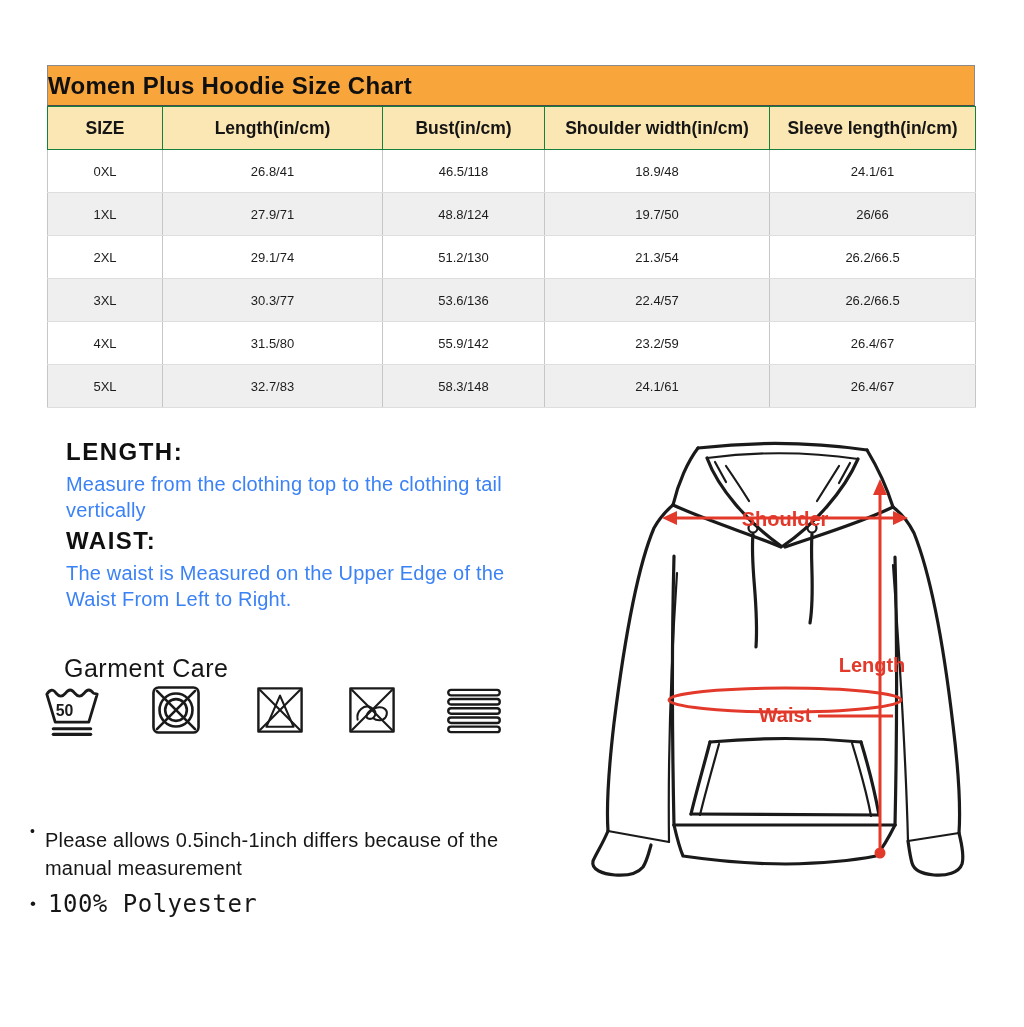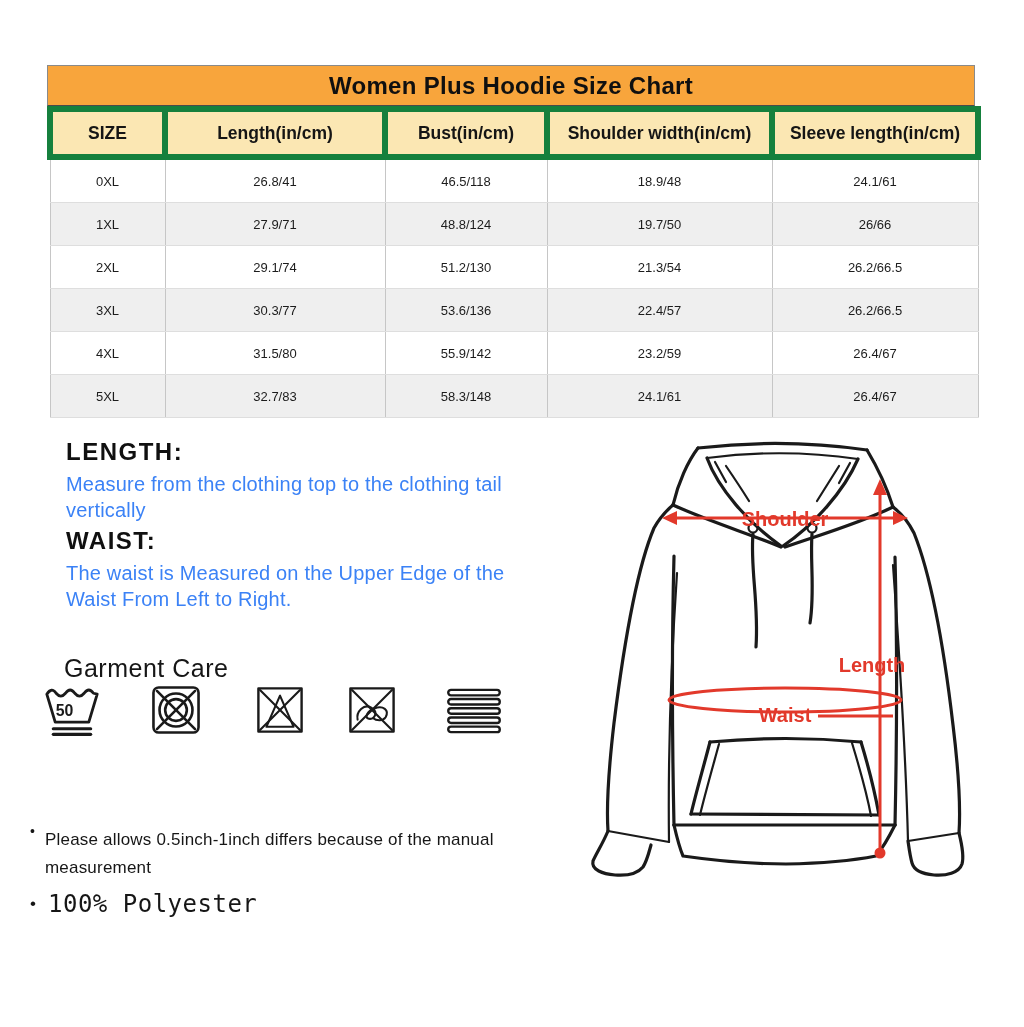--- a/index.html
+++ b/index.html
@@ -8,30 +8,30 @@
     font-family:"Liberation Sans",sans-serif;color:#161616;
     position:relative;overflow:hidden;
   }
   .page{position:absolute;inset:0;}
 
   
   .table-wrap{position:absolute;left:47px;top:65px;width:928px;}
   .chart-title{
     background:var(--titleBg,#f8a53c);
     border:1px solid #8a8a8a;border-bottom:1px solid #4a4a4a;
-    height:39px;line-height:39px;text-align:center;
+    height:39px;line-height:39px;
     font-size:24px;font-weight:bold;color:#101010;letter-spacing:.3px;
   }
   table.size-table{
     width:100%;border-collapse:collapse;table-layout:fixed;
     border:1px solid #cfcfcf;border-top:none;
   }
   table.size-table th{
     background:var(--headerBg,#fbe7b3);
-    border:6px solid #15803d;
+    border:1px solid #15803d;
     height:42px;font-size:17.5px;font-weight:bold;color:#151515;
     text-align:center;padding:0 4px;overflow:hidden;white-space:nowrap;
   }
   table.size-table td{
     height:40px;font-size:13px;color:#1c1c1c;text-align:center;
     border-left:1px solid #c6c6c6;border-right:1px solid #c6c6c6;
     border-top:1px solid #dedede;border-bottom:1px solid #dedede;
   }
   table.size-table tbody tr:nth-child(even){background:var(--rowAlt,#efefef);}
 
@@ -48,21 +48,21 @@
   .care-icon path,.care-icon line,.care-icon rect,.care-icon circle,.care-icon polygon{
     fill:none;stroke:var(--ink,#1a1a1a);stroke-linecap:round;stroke-linejoin:round;
   }
   .care-icon text{fill:var(--ink,#1a1a1a);stroke:none;
     font-family:"Liberation Sans",sans-serif;font-weight:bold;}
 
   
   .notes{position:absolute;left:30px;top:826px;width:492px;}
   .note{display:flex;align-items:flex-start;}
   .note .b1{width:15px;font-size:14px;transform:translateY(-3px);flex:none;}
-  .note .t1{font-size:17px;line-height:28px;letter-spacing:.2px;}
+  .note .t1{font-size:20px;line-height:28px;letter-spacing:.2px;}
   .note2{margin-top:8px;display:flex;align-items:center;}
   .note2 .b2{width:18px;font-size:17px;flex:none;}
   .note2 .t2{font-family:"DejaVu Sans Mono",monospace;font-size:24px;letter-spacing:.5px;}
 
   
   .hoodie{position:absolute;left:578px;top:433px;width:444px;height:455px;}
   .hoodie .ol{fill:none;stroke:var(--ink,#1a1a1a);stroke-width:3.2;
     stroke-linecap:round;stroke-linejoin:round;}
   .hoodie .dt{fill:none;stroke:var(--ink,#1a1a1a);stroke-width:2.2;
     stroke-linecap:round;stroke-linejoin:round;}

